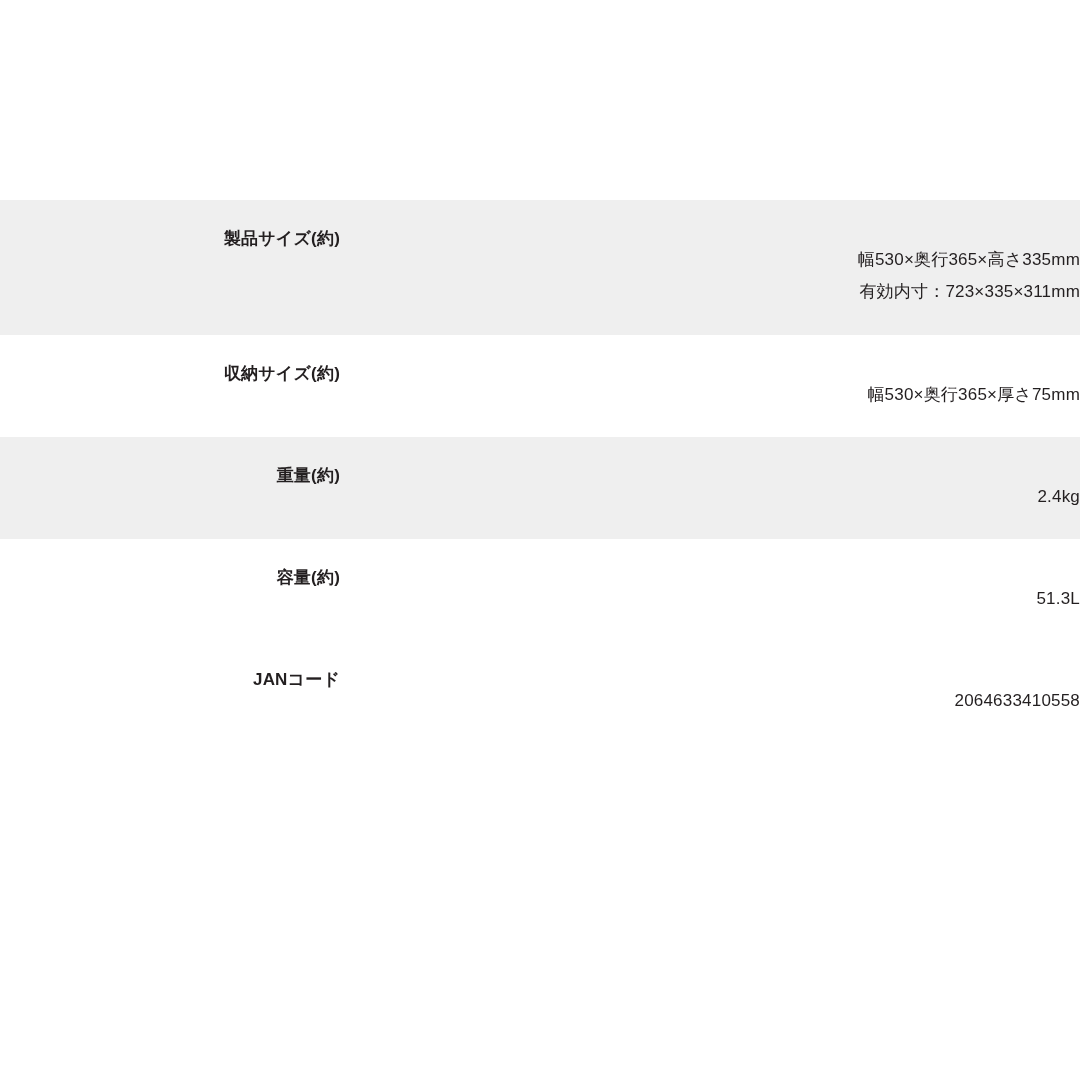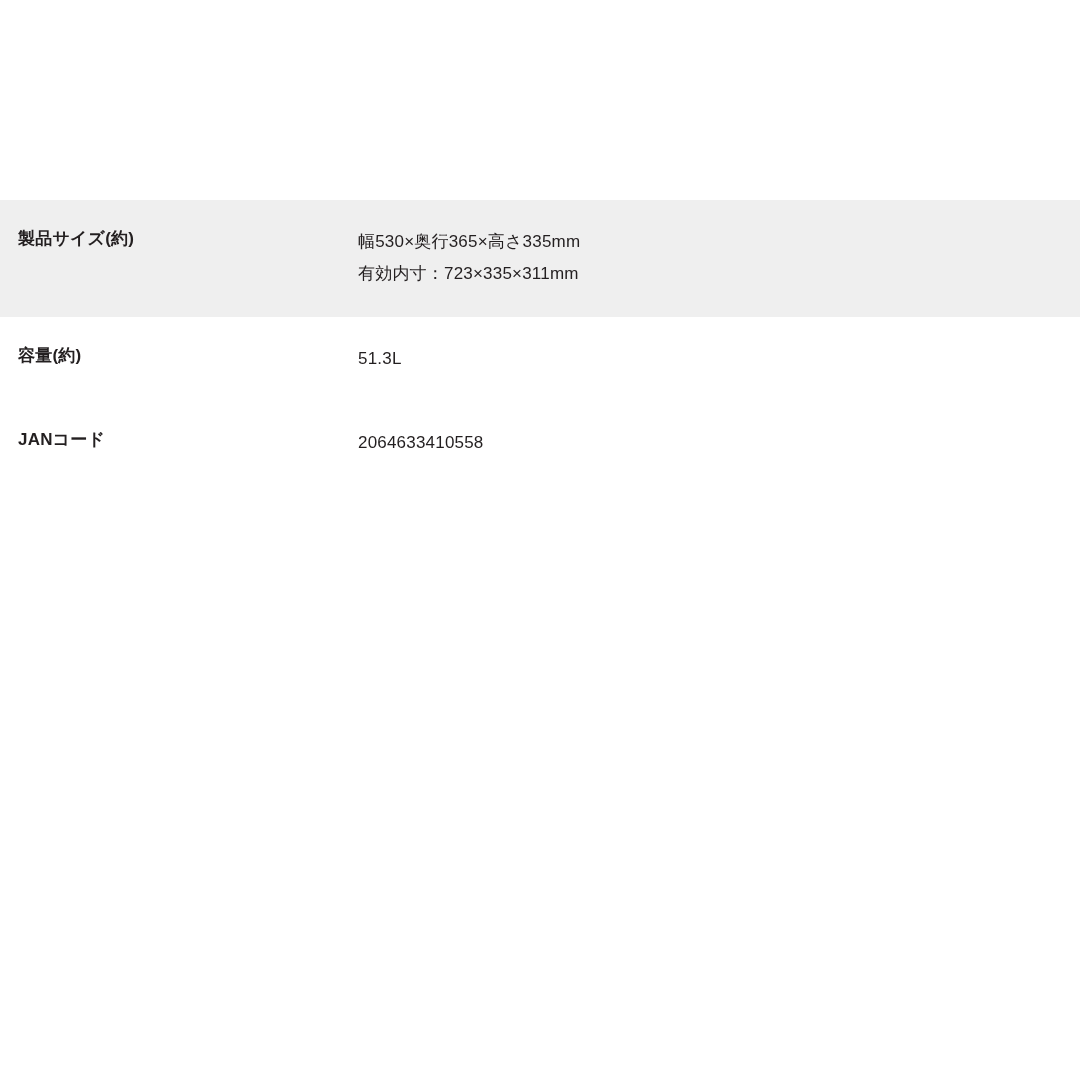--- a/index.html
+++ b/index.html
@@ -32,36 +32,36 @@
   .spec-table tr.row-odd {
     background: #efefef;
   }
   .spec-table tr.row-even {
     background: #ffffff;
   }
   .spec-table th,
   .spec-table td {
     padding: 0;
     vertical-align: top;
-    text-align: left;
+    text-align: right;
   }
   .spec-table th {
     width: 322px;
     padding-left: 18px;
     padding-top: 26px;
     padding-bottom: 26px;
     font-size: 17px;
     font-weight: bold;
     line-height: 1.55;
     letter-spacing: 0.2px;
     color: #231f20;
   }
   .spec-table td {
     padding-left: 18px;
-    padding-top: 26px;
+    padding-top: 44px;
     padding-bottom: 26px;
     font-size: 17px;
     font-weight: normal;
     line-height: 1.9;
     letter-spacing: 0.2px;
     color: #231f20;
   }
   .value-line {
     display: block;
     white-space: pre;
@@ -80,21 +80,37 @@
       <tr class="row-odd">
         <th>
           <span class="label-cell-inner">製品サイズ(約)</span>
         </th>
         <td>
           <span class="value-line">幅530×奥行365×高さ335mm</span>
           <span class="value-line">有効内寸：723×335×311mm</span>
         </td>
       </tr>
 
+      <tr class="row-even">
+        <th>
+          <span class="label-cell-inner">収納サイズ(約)</span>
+        </th>
+        <td>
+          <span class="value-line">幅530×奥行365×厚さ75mm</span>
+        </td>
+      </tr>
 
+      <tr class="row-odd">
+        <th>
+          <span class="label-cell-inner">重量(約)</span>
+        </th>
+        <td>
+          <span class="value-line">2.4kg</span>
+        </td>
+      </tr>
 
       <tr class="row-even">
         <th>
           <span class="label-cell-inner">容量(約)</span>
         </th>
         <td>
           <span class="value-line">51.3L</span>
         </td>
       </tr>
 

